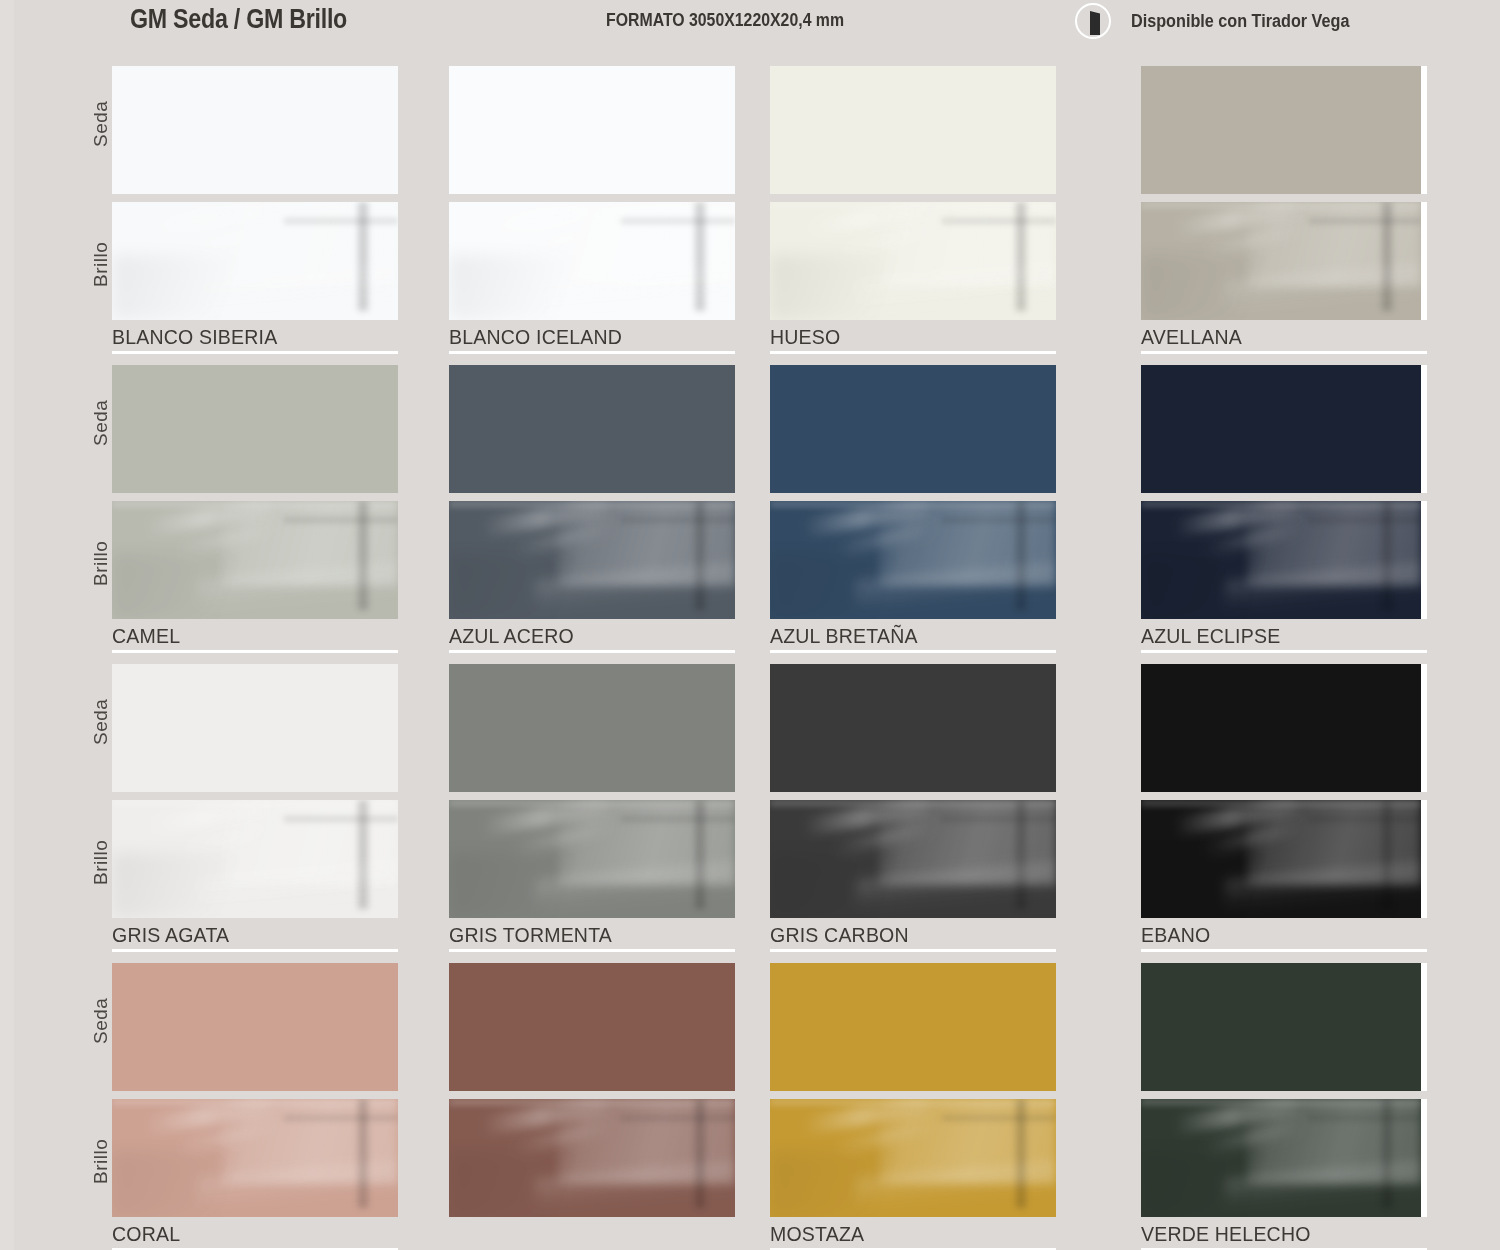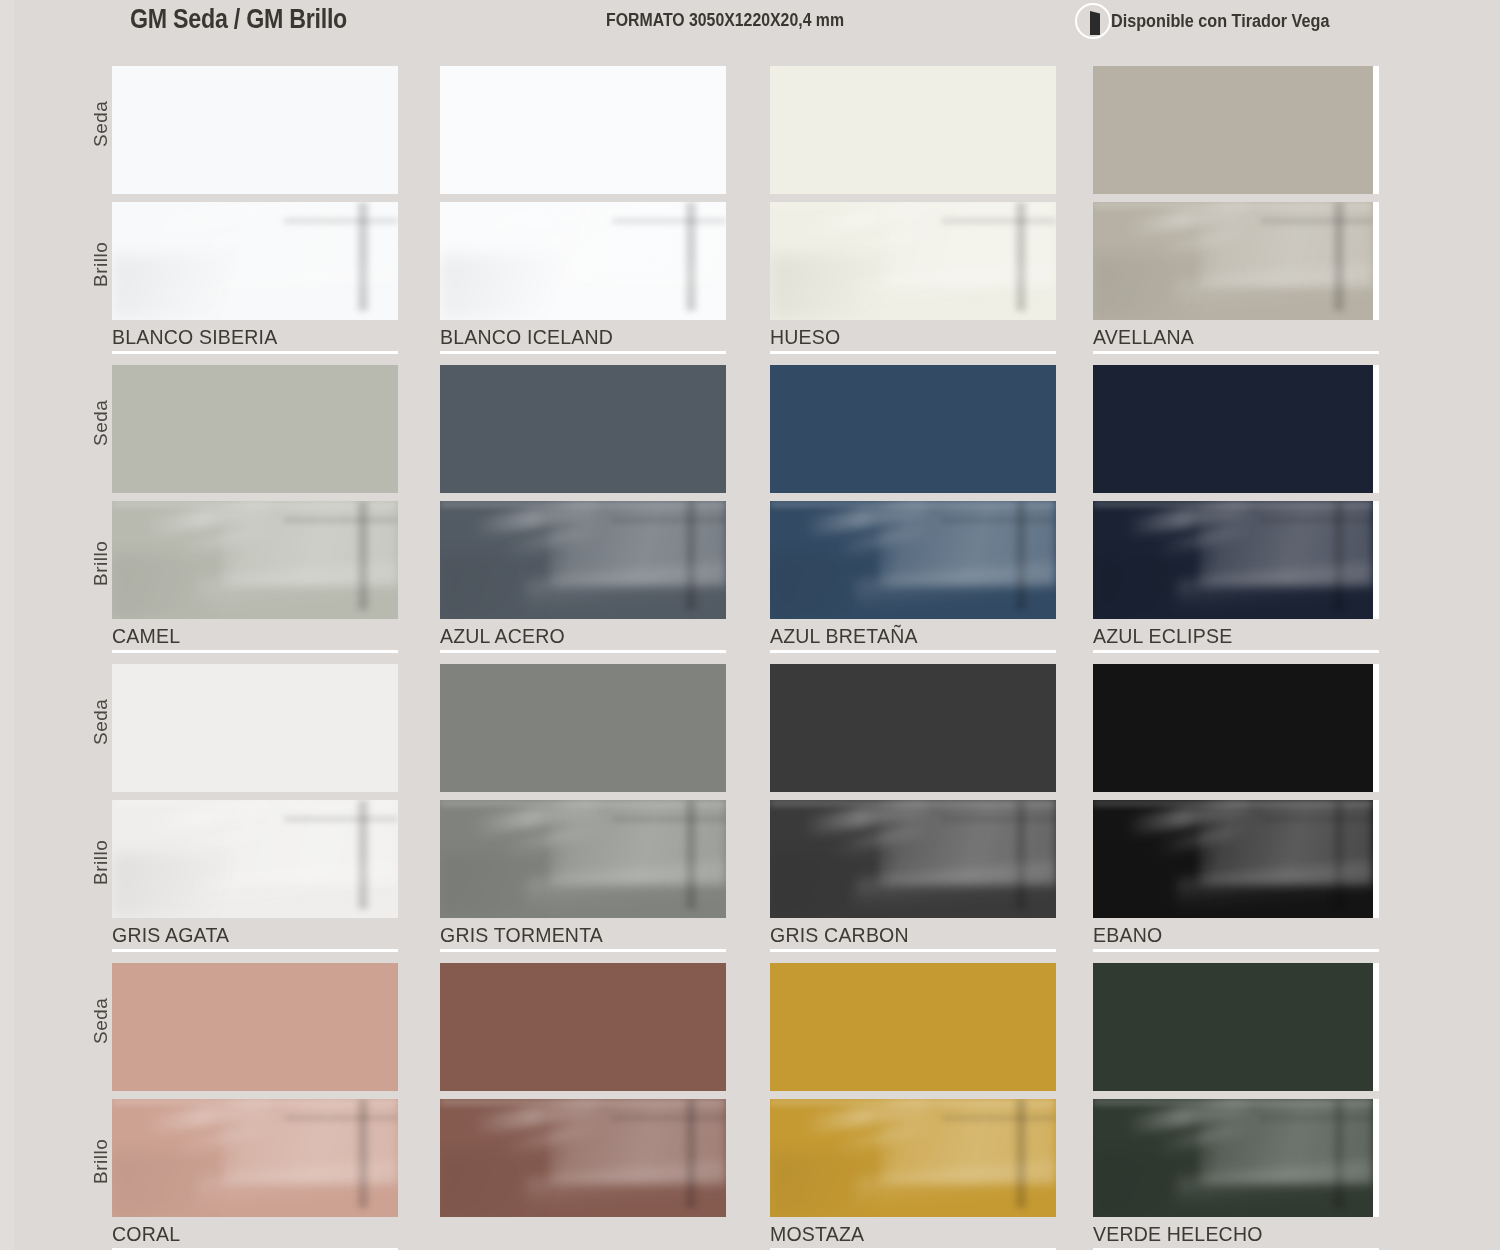--- a/index.html
+++ b/index.html
@@ -47,21 +47,21 @@
     letter-spacing: 0px;
     transform: scaleX(0.88);
     transform-origin: left center;
     white-space: nowrap;
   }
   .hdr-vega {
     position: absolute;
     left: 1075px; top: 3px;
     display: flex;
     align-items: center;
-    gap: 0;
+    gap: 20px;
     white-space: nowrap;
   }
   .vega-icon {
     width: 36px; height: 36px;
     border-radius: 50%;
     border: 2px solid #ffffff;
     position: relative;
     flex: 0 0 auto;
   }
   .vega-icon .handle {
@@ -106,23 +106,23 @@
   .vlabel.brillo { top: 158px; height: 120px; }
 
   
   .cell {
     position: absolute;
     top: 0;
     width: 286px;
     height: 299px;
   }
   .cell.c0 { left: 112px; }
-  .cell.c1 { left: 440px; text-decoration: underline; }
+  .cell.c1 { left: 449px; text-decoration: underline; }
   .cell.c2 { left: 770px; }
-  .cell.c3 { left: 1093px; }
+  .cell.c3 { left: 1141px; }
 
   .panel {
     position: absolute;
     left: 0;
     width: 286px;
     overflow: hidden;
   }
   .panel.seda   { top: 20px;  height: 128px; }
   .panel.brillo { top: 156px; height: 118px; }
 

